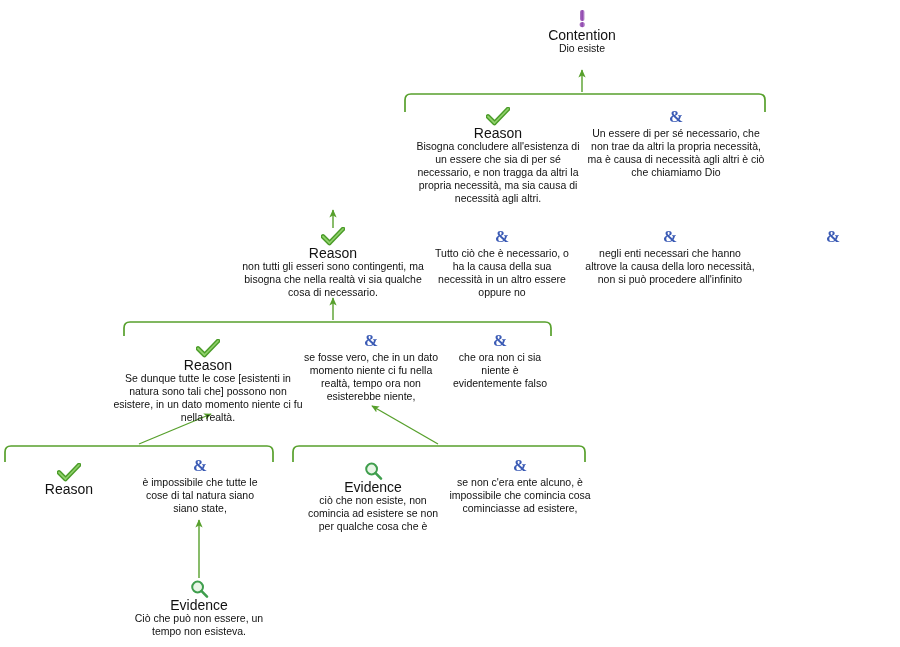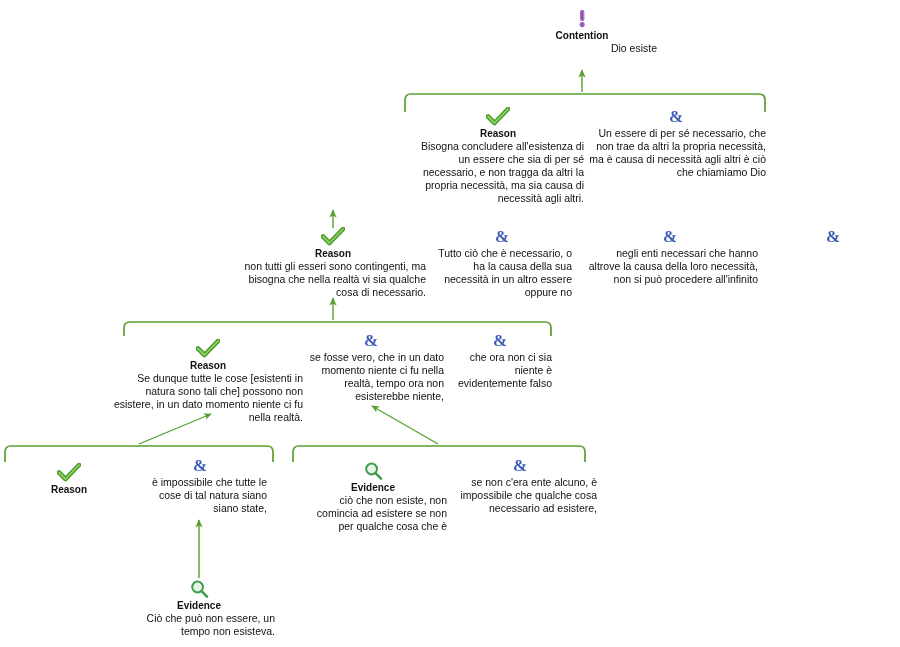--- a/index.html
+++ b/index.html
@@ -2,22 +2,22 @@
 <html><head>
 <meta charset="utf-8">
 <style>
   html,body{margin:0;padding:0;background:#ffffff;}
   body{width:900px;height:647px;position:relative;overflow:hidden;
        font-family:"Liberation Sans",sans-serif;color:#111111;}
   #canvas{position:absolute;inset:0;width:900px;height:647px;}
   #edges{position:absolute;left:0;top:0;width:900px;height:647px;pointer-events:none;}
   .node{position:absolute;text-align:center;box-sizing:border-box;}
   .node .ico{display:block;height:20px;line-height:20px;margin:0 auto 1px auto;}
-  .node .ttl{font-size:10px;font-weight:bold;line-height:13px;color:#111;}
-  .node .txt{font-size:10.5px;line-height:13px;color:#111;text-align:right;}
+  .node .ttl{font-size:14px;font-weight:normal;line-height:13px;color:#111;}
+  .node .txt{font-size:10.5px;line-height:13px;color:#111;}
   .ico svg{display:inline-block;vertical-align:middle;}
 </style>
 </head>
 <body>
 
 <div id="canvas">
 
   <svg id="edges" viewBox="0 0 900 647">
     <defs>
       <marker id="ah" markerWidth="7" markerHeight="7" refX="5.4" refY="3" orient="auto">
@@ -185,21 +185,21 @@
     <div class="txt">ciò che non esiste, non comincia ad esistere se non per qualche cosa che è</div>
   </div>
 
   <div class="node" style="left:443px;top:455px;width:154px;">
     <span class="ico">
       <svg width="18" height="19" viewBox="0 0 18 19">
         <text x="9" y="15" text-anchor="middle" font-family="'Liberation Serif',serif" font-size="17" font-weight="bold" fill="#3b5bb5">&amp;</text>
       </svg>
     </span>
     <div class="ttl"></div>
-    <div class="txt">se non c'era ente alcuno, è impossibile che qualche cosa necessario ad esistere,</div>
+    <div class="txt">se non c'era ente alcuno, è impossibile che comincia cosa cominciasse ad esistere,</div>
   </div>
 
   <div class="node" style="left:123px;top:578px;width:152px;">
     <span class="ico">
       <svg width="20" height="20" viewBox="0 0 20 20">
         <circle cx="8.6" cy="8" r="5.4" stroke="#3f9e4d" stroke-width="2" fill="#e8f5e6"></circle>
         <path d="M12.6,12.2 L18,17.6" stroke="#3f9e4d" stroke-width="2.6" stroke-linecap="round"></path>
       </svg>
     </span>
     <div class="ttl">Evidence</div>

